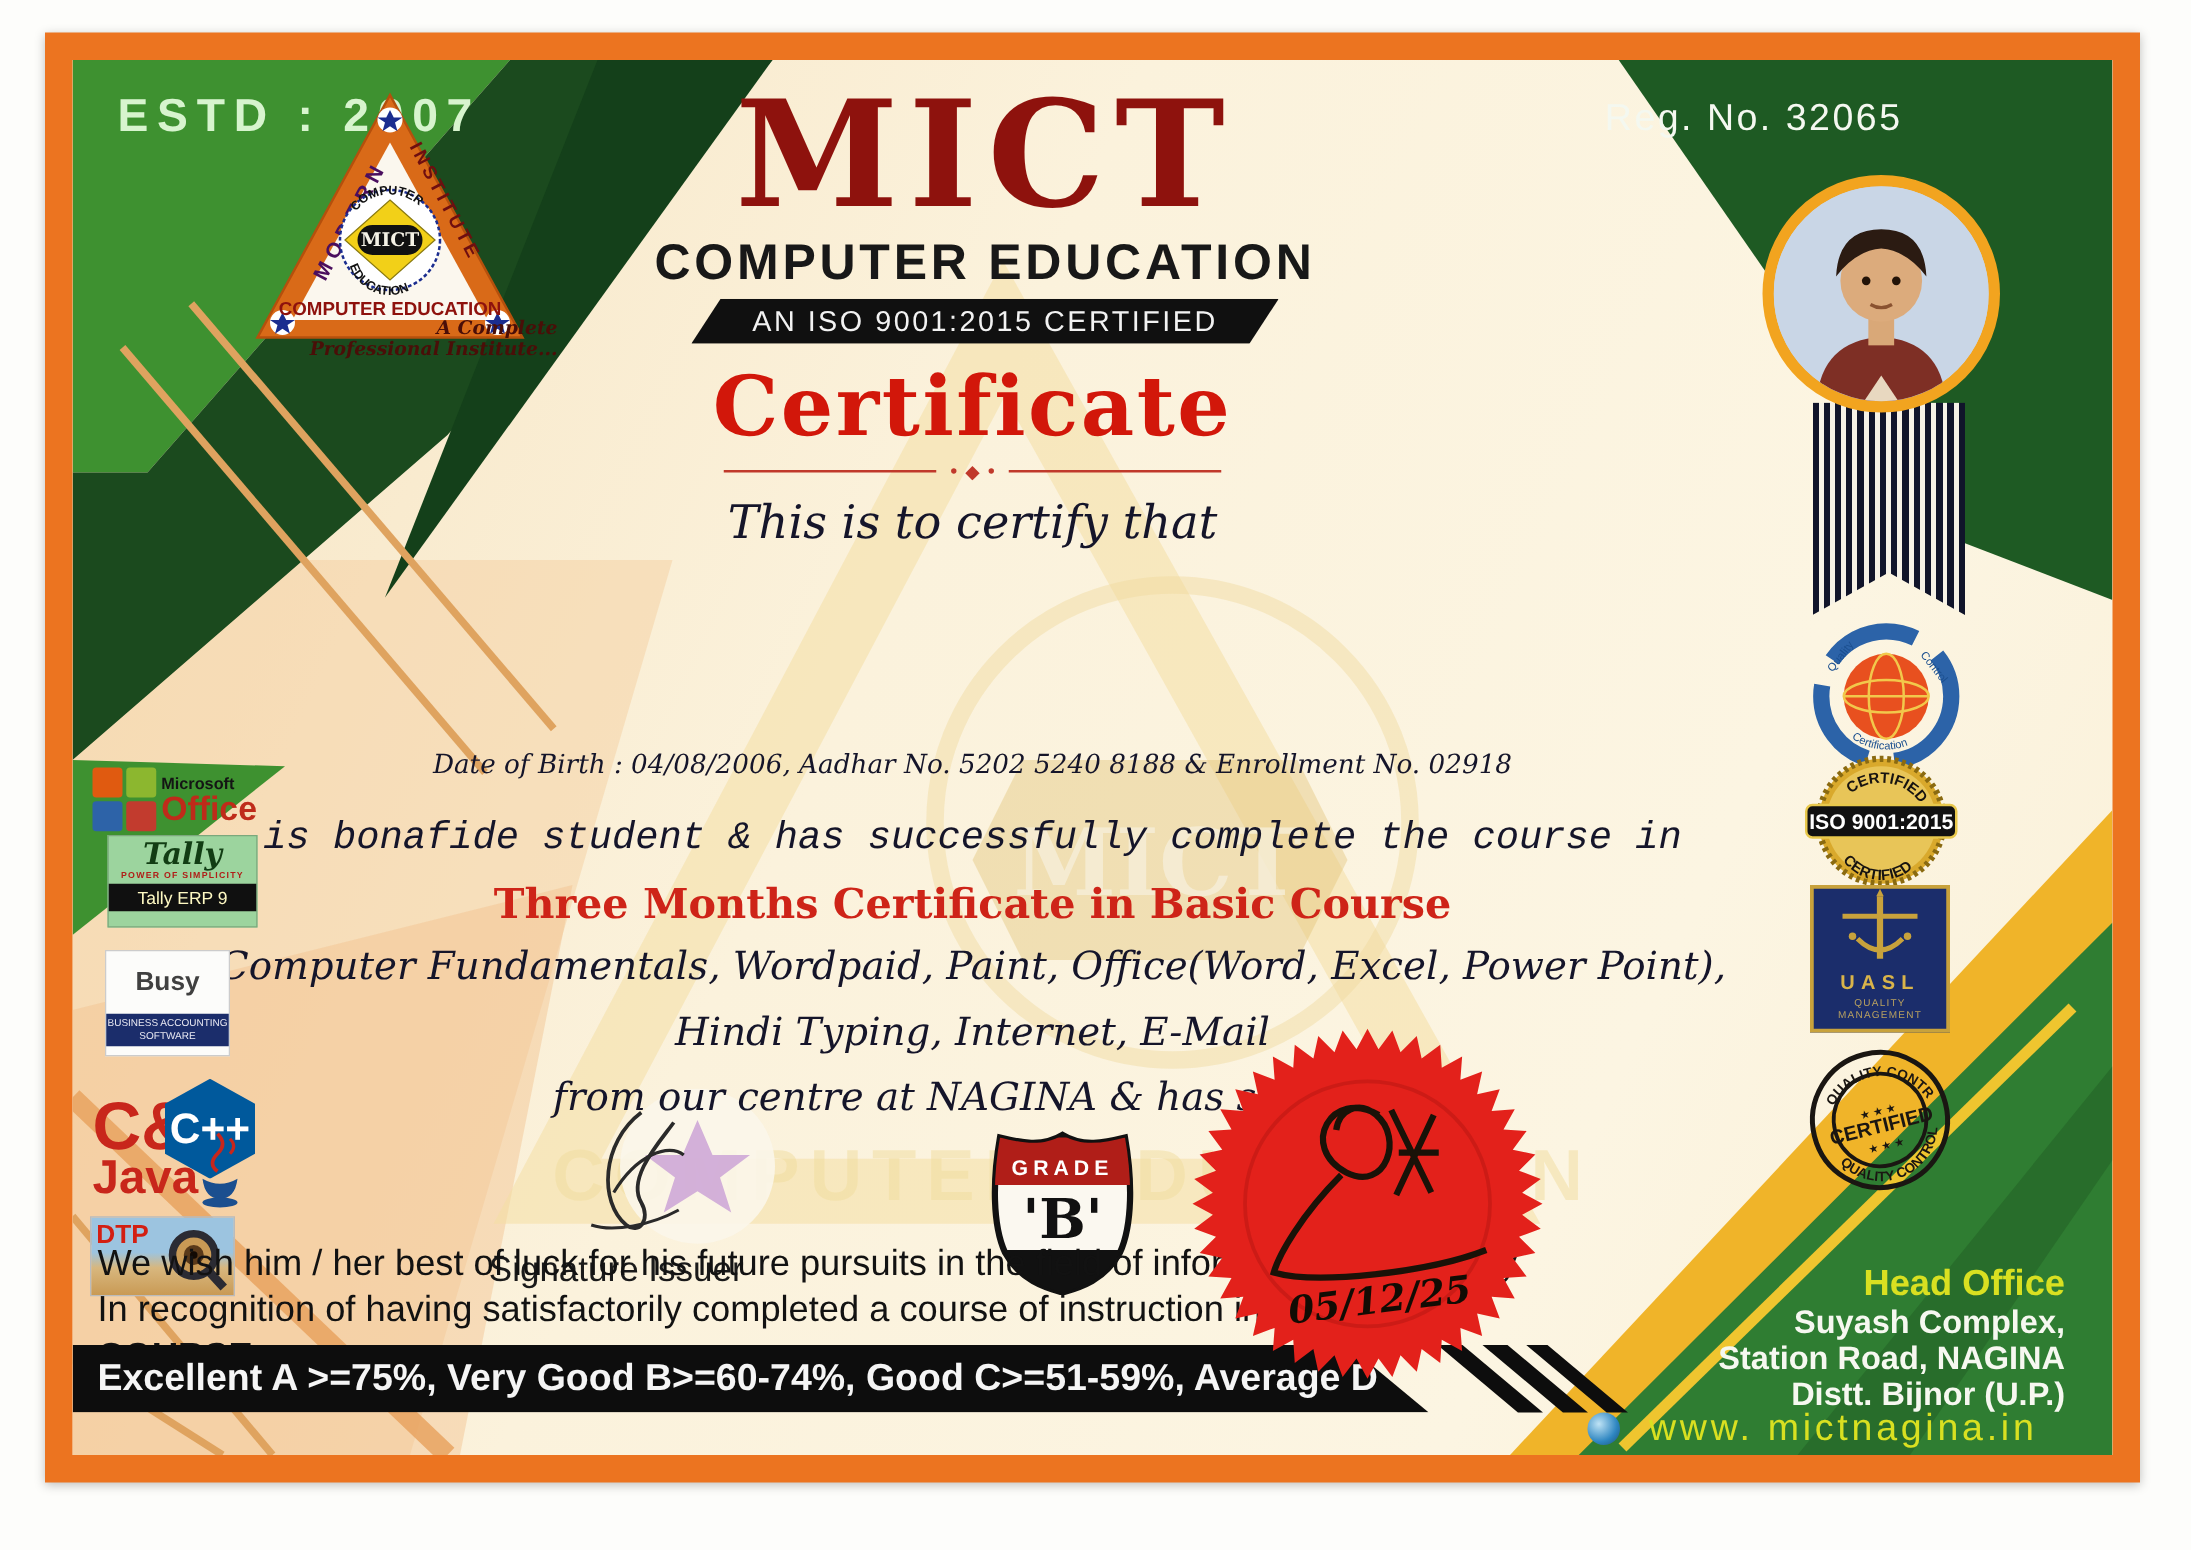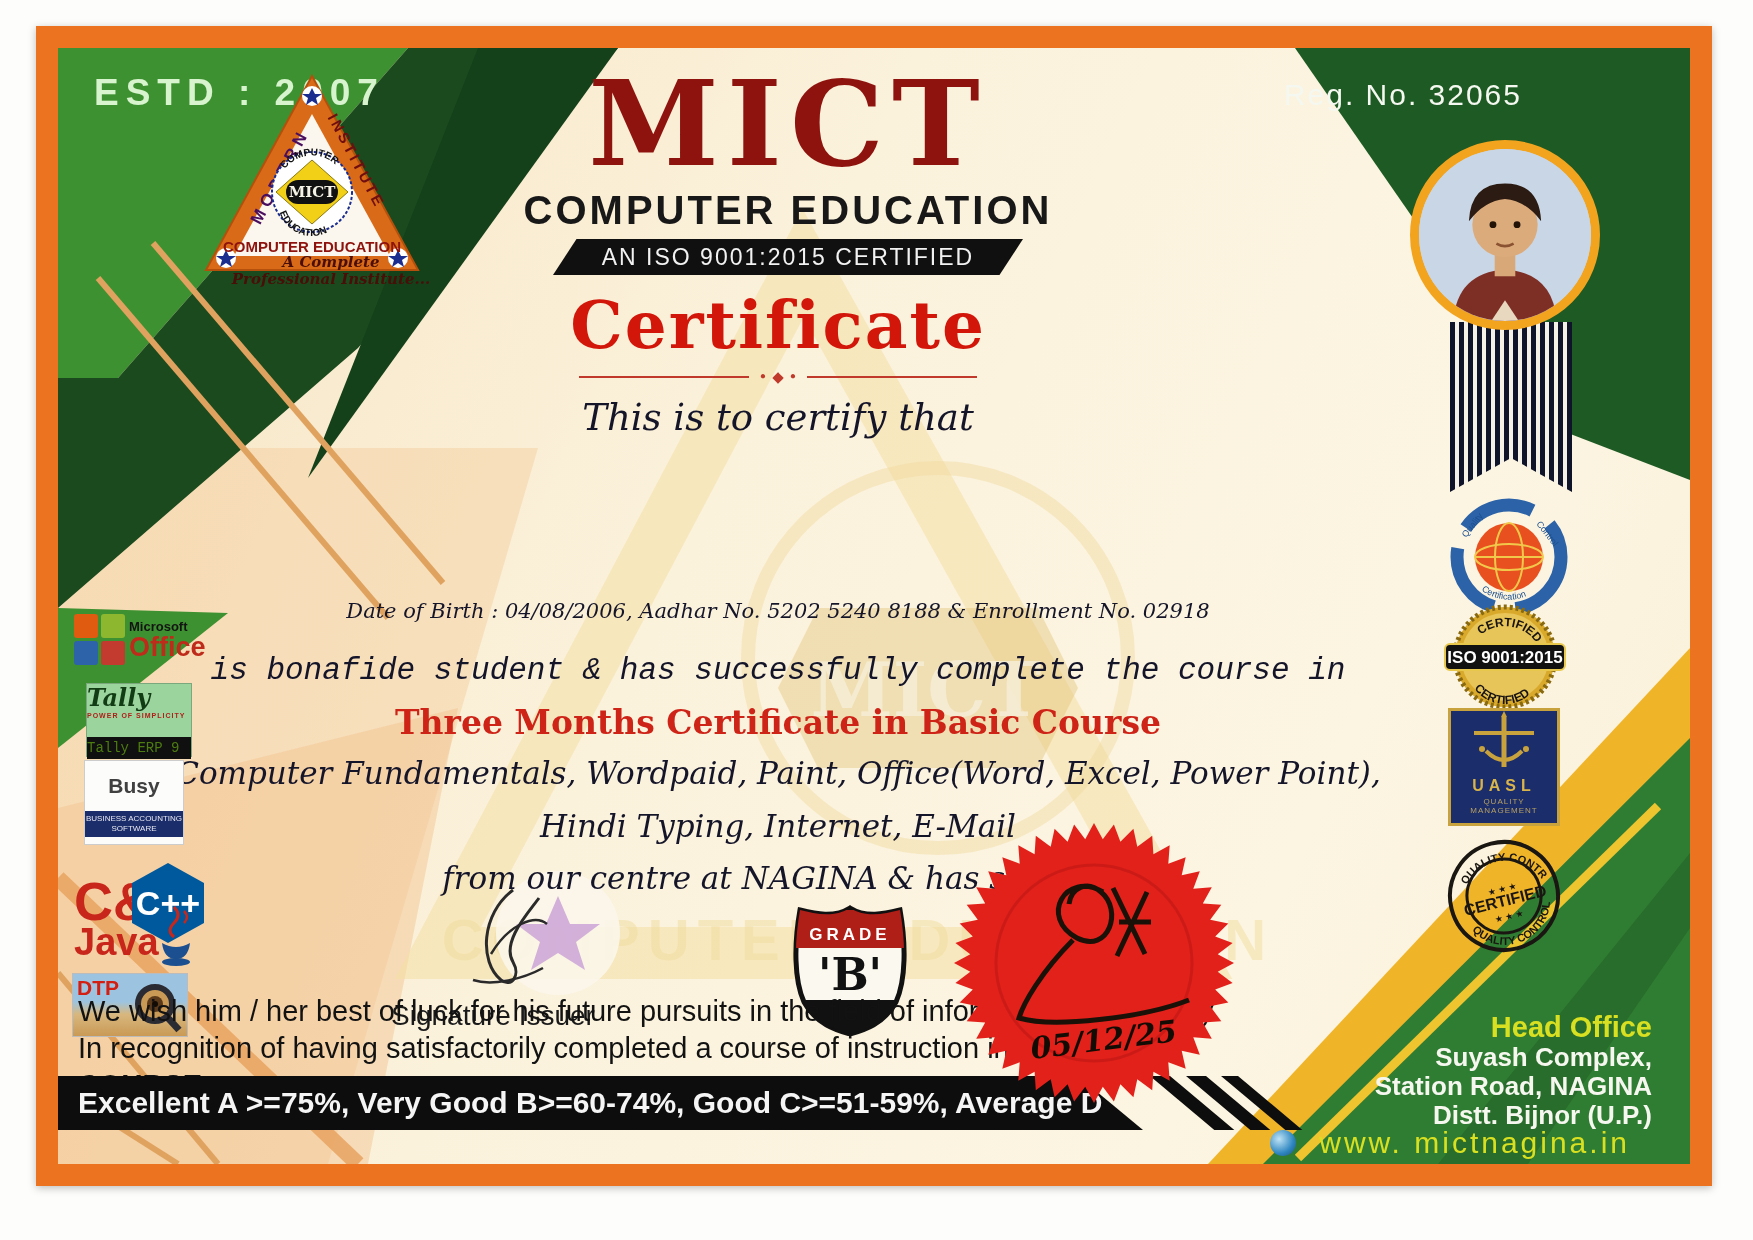--- a/index.html
+++ b/index.html
@@ -4,21 +4,21 @@
 <style>
   html,body{margin:0;padding:0;width:1753px;height:1240px;background:#fdfdfb;overflow:hidden;}
   *{box-sizing:border-box;}
   .cert{position:absolute;left:36px;top:26px;width:1676px;height:1160px;background:#EC7420;box-shadow:0 2px 8px rgba(0,0,0,.25);}
   .inner{position:absolute;left:22px;top:22px;right:22px;bottom:22px;background:linear-gradient(115deg,#F7E4C2 0%,#FBF2DC 40%,#FCF5E2 75%,#FAF0D8 100%);overflow:hidden;}
   .decor{position:absolute;left:0;top:0;z-index:1;}
   .abs{position:absolute;}
   
   .estd{left:36px;top:24px;z-index:3;font-family:"Liberation Sans",sans-serif;font-size:37px;font-weight:600;letter-spacing:7px;color:#D7F4CE;}
   .logo-wrap{left:146px;top:26px;width:216px;height:200px;z-index:3;}
-  .logo-tagline{left:158px;top:206px;width:230px;z-index:3;text-align:center;font-family:"DejaVu Serif",serif;font-style:italic;font-weight:700;font-size:15px;line-height:17px;color:#4A0E08;}
+  .logo-tagline{left:158px;top:206px;width:230px;z-index:3;text-align:right;font-family:"DejaVu Serif",serif;font-style:italic;font-weight:700;font-size:15px;line-height:17px;color:#4A0E08;}
   
   .title-block{left:400px;top:16px;width:660px;z-index:3;text-align:center;}
   .title{font-family:"DejaVu Serif",serif;font-size:118px;line-height:120px;font-weight:800;color:#8E120D;letter-spacing:8px;margin:0;}
   .subtitle{font-family:"Liberation Sans",sans-serif;font-size:40px;font-weight:600;letter-spacing:3px;color:#181818;margin-top:4px;}
   .iso-ribbon{position:relative;margin:6px auto 0;width:470px;height:36px;background:#101010;clip-path:polygon(5% 0,100% 0,95% 100%,0 100%);color:#F2F2F2;font-family:"Liberation Sans",sans-serif;font-size:23px;letter-spacing:2px;line-height:36px;text-align:center;}
   .regno{right:168px;top:30px;z-index:3;font-family:"Liberation Sans",sans-serif;font-size:30px;letter-spacing:2px;color:#F4F8F0;}
   
   .photo{left:1352px;top:92px;width:190px;height:190px;z-index:4;border-radius:50%;border:9px solid #F2A41F;overflow:hidden;background:#C9D6E6;}
   .barcode{left:1392px;top:274px;width:122px;height:170px;z-index:3;background:repeating-linear-gradient(90deg,#10142A 0 5px,#F5F1E6 5px 9px);clip-path:polygon(0 0,100% 0,100% 100%,50% 80%,0 100%);}
   .badge{z-index:3;}
@@ -37,24 +37,24 @@
   .subjects1{top:707px;font-size:31px;font-style:italic;}
   .subjects2{top:760px;font-size:31px;font-style:italic;}
   .centre{top:812px;font-size:31px;font-style:italic;}
   
   .l-logo{z-index:3;}
   .office{left:16px;top:545px;width:124px;height:92px;display:flex;align-items:center;gap:4px;}
   .off-squares{display:grid;grid-template-columns:24px 24px;grid-template-rows:24px 24px;gap:3px;}
   .off-squares div{border-radius:3px;}
   .off-text .ms{font-family:"Liberation Sans",sans-serif;font-size:13px;font-weight:700;color:#141414;}
   .off-text .of{font-family:"Liberation Sans",sans-serif;font-size:27px;font-weight:800;color:#BF2B1A;line-height:26px;}
-  .tally{left:28px;top:635px;width:106px;height:74px;border:1px solid #7BA87C;background:#9CD49E;text-align:left;}
+  .tally{left:28px;top:620px;width:120px;height:74px;border:1px solid #7BA87C;background:#9CD49E;text-align:center;}
   .tally .tname{font-family:"DejaVu Serif",serif;font-style:italic;font-weight:800;font-size:24px;color:#123D14;line-height:28px;}
   .tally .tslogan{font-family:"Liberation Sans",sans-serif;font-size:7px;font-weight:700;letter-spacing:1px;color:#B01E18;}
-  .tally .terp{margin-top:18px;background:#101010;color:#4d7c0f;font-family:Liberation Mono, monospace;font-size:14px;line-height:22px;}
+  .tally .terp{margin-top:3px;background:#101010;color:#fef9c3;font-family:Liberation Sans, sans-serif;font-size:14px;line-height:22px;}
   .busy{left:26px;top:712px;width:100px;height:85px;background:#FCFCFA;border:1px solid #CCC;text-align:center;}
   .busy .bname{font-family:"Liberation Sans",sans-serif;font-weight:800;font-size:21px;color:#404040;line-height:50px;}
   .busy .bsub{background:#1B2D6B;color:#E8E8F2;font-family:"Liberation Sans",sans-serif;font-size:8px;line-height:10px;padding:3px 1px;}
   .ccpp{left:16px;top:807px;width:124px;height:92px;}
   .ccpp .cand{position:absolute;left:0;top:6px;font-family:"Liberation Sans",sans-serif;font-weight:800;font-size:54px;color:#C8261B;line-height:80px;}
   .hexa{position:absolute;left:58px;top:8px;width:72px;height:80px;background:#00599C;clip-path:polygon(50% 0,100% 25%,100% 75%,50% 100%,0 75%,0 25%);display:flex;align-items:center;justify-content:center;color:#fff;font-family:"Liberation Sans",sans-serif;font-weight:800;font-size:34px;}
   .java{left:16px;top:865px;width:120px;height:54px;}
   .java .jname{position:absolute;left:0;top:8px;font-family:"Liberation Sans",sans-serif;font-weight:800;font-size:38px;color:#C8261B;}
   .dtp{left:14px;top:925px;width:116px;height:64px;background:linear-gradient(#9CC4E0 45%,#D8B77E 65%,#C99A55);border:1px solid #BBB;}
   .dtp .dname{position:absolute;left:4px;top:2px;font-family:"Liberation Sans",sans-serif;font-weight:800;font-size:21px;color:#D31F12;}

